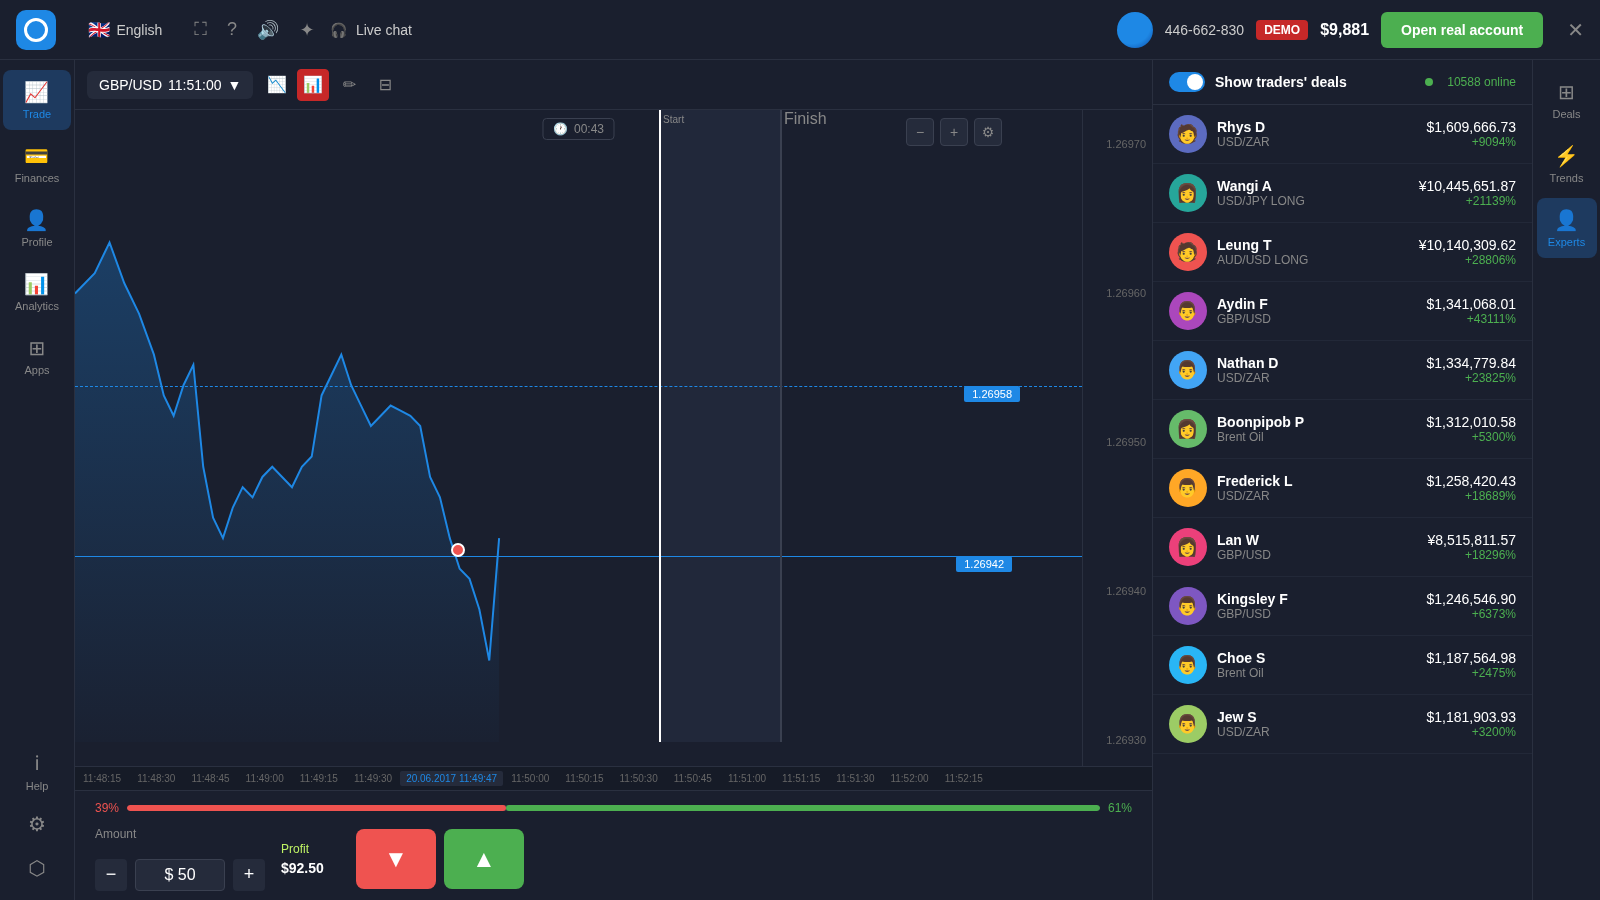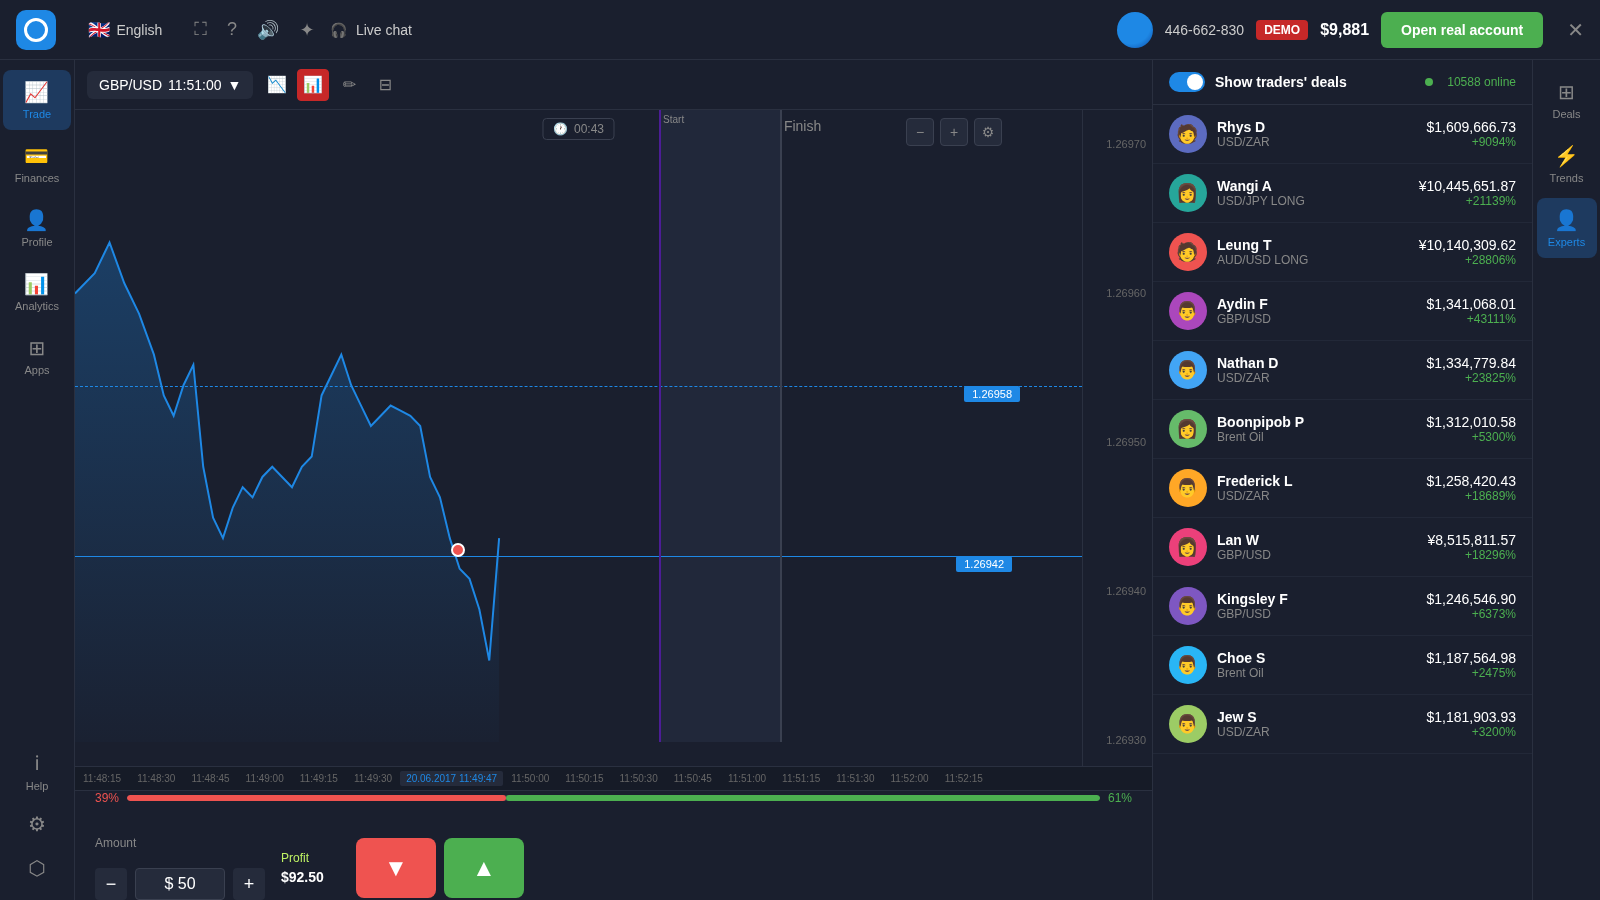--- a/index.html
+++ b/index.html
@@ -39,21 +39,21 @@
     .chart-area { flex: 1; display: flex; flex-direction: column; background: #1a1f2e; position: relative; min-width: 0; }
     .chart-toolbar { height: 50px; display: flex; align-items: center; gap: 8px; padding: 0 12px; border-bottom: 1px solid #2a3040; }
     .pair-selector { display: flex; align-items: center; gap: 6px; background: #252b3b; border-radius: 6px; padding: 6px 12px; cursor: pointer; font-size: 14px; color: #fff; }
     .chart-tools { display: flex; gap: 4px; }
     .chart-tool { width: 32px; height: 32px; display: flex; align-items: center; justify-content: center; border-radius: 4px; cursor: pointer; color: #888; background: transparent; border: 1px solid transparent; }
     .chart-tool.active { background: #c62828; color: #fff; border-color: #c62828; }
     .time-bar { height: 24px; background: #161b27; border-top: 1px solid #2a3040; display: flex; align-items: center; overflow: hidden; }
     .time-label { font-size: 10px; color: #666; padding: 0 8px; white-space: nowrap; }
 
     
-    .trading-bar { height: 110px; background: #1a1f2e; border-top: 1px solid #2a3040; display: flex; flex-direction: column; justify-content: space-between; padding: 0 20px; }
+    .trading-bar { height: 110px; background: #1a1f2e; border-top: 1px solid #2a3040; display: flex; flex-direction: column; justify-content: center; padding: 0 20px; }
     .progress-row { display: flex; align-items: center; gap: 8px; margin-bottom: 12px; }
     .progress-pct { font-size: 12px; color: #ef5350; }
     .progress-pct.right { color: #4caf50; }
     .progress-bar { flex: 1; height: 6px; background: #2a3040; border-radius: 3px; overflow: hidden; position: relative; }
     .progress-fill-red { position: absolute; left: 0; top: 0; height: 100%; background: #ef5350; border-radius: 3px; }
     .progress-fill-green { position: absolute; right: 0; top: 0; height: 100%; background: #4caf50; border-radius: 3px; }
     .trade-controls { display: flex; align-items: center; gap: 16px; }
     .amount-section { display: flex; flex-direction: column; gap: 18px; }
     .amount-label { font-size: 12px; color: #888; }
     .amount-input-row { display: flex; align-items: center; gap: 8px; }
@@ -189,25 +189,25 @@
     </div>
 
     <div class="chart-wrapper">
       <div class="chart-main">
 
         <div style="position:absolute;top:8px;left:50%;transform:translateX(-50%);background:#1a1f2e;border:1px solid #3a4050;padding:3px 10px;border-radius:4px;font-size:12px;color:#888;z-index:10;display:flex;align-items:center;gap:6px;">
           <span>🕐</span>
           <span>00:43</span>
         </div>
 
-        <div style="position:absolute;top:0;bottom:24px;left:58%;width:2px;background:#4c1d95;z-index:5;">
+        <div style="position:absolute;top:0;bottom:24px;left:58%;width:2px;background:#ffffff;z-index:5;">
           <span style="position:absolute;top:4px;left:4px;font-size:10px;color:#888;white-space:nowrap;">Start</span>
         </div>
         <div style="position:absolute;top:0;bottom:24px;left:70%;width:2px;background:#3a4050;z-index:5;">
-          <span style="position:absolute;top:8px;left:4px;font-size:14px;color:#888;white-space:nowrap;">Finish</span>
+          <span style="position:absolute;top:0;left:4px;font-size:16px;color:#888;white-space:nowrap;">Finish</span>
         </div>
 
         <div style="position:absolute;top:0;bottom:24px;left:58%;width:12%;background:rgba(40,50,70,0.5);z-index:3;"></div>
 
         <div class="candle-controls">
           <div class="ctrl-btn">−</div>
           <div class="ctrl-btn">+</div>
           <div class="ctrl-btn">⚙</div>
         </div>
 

